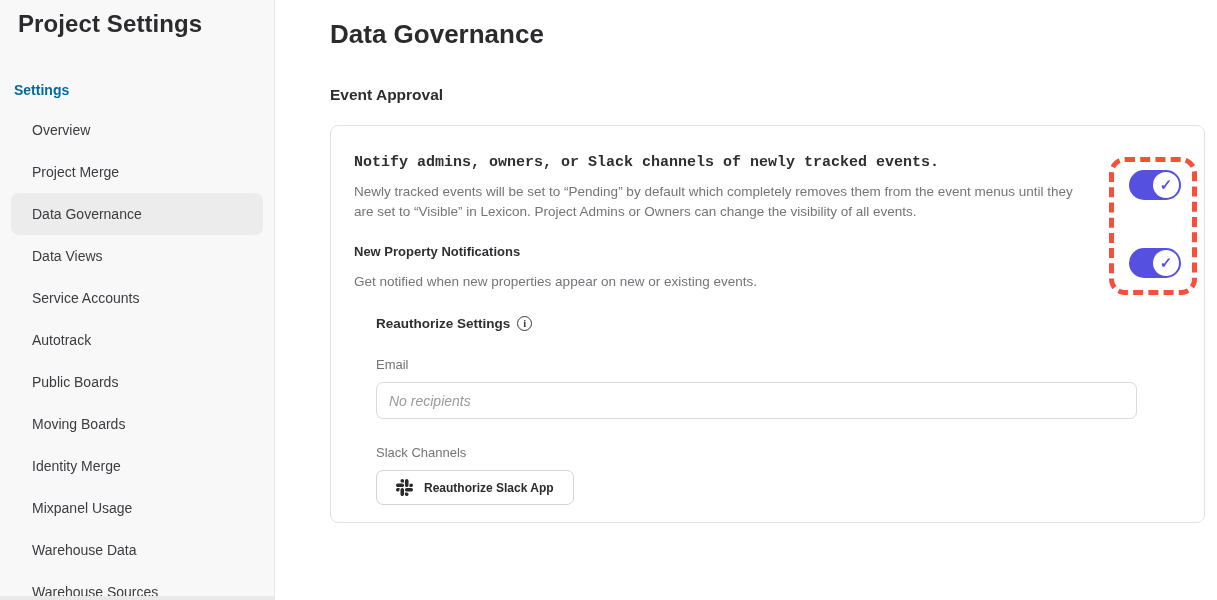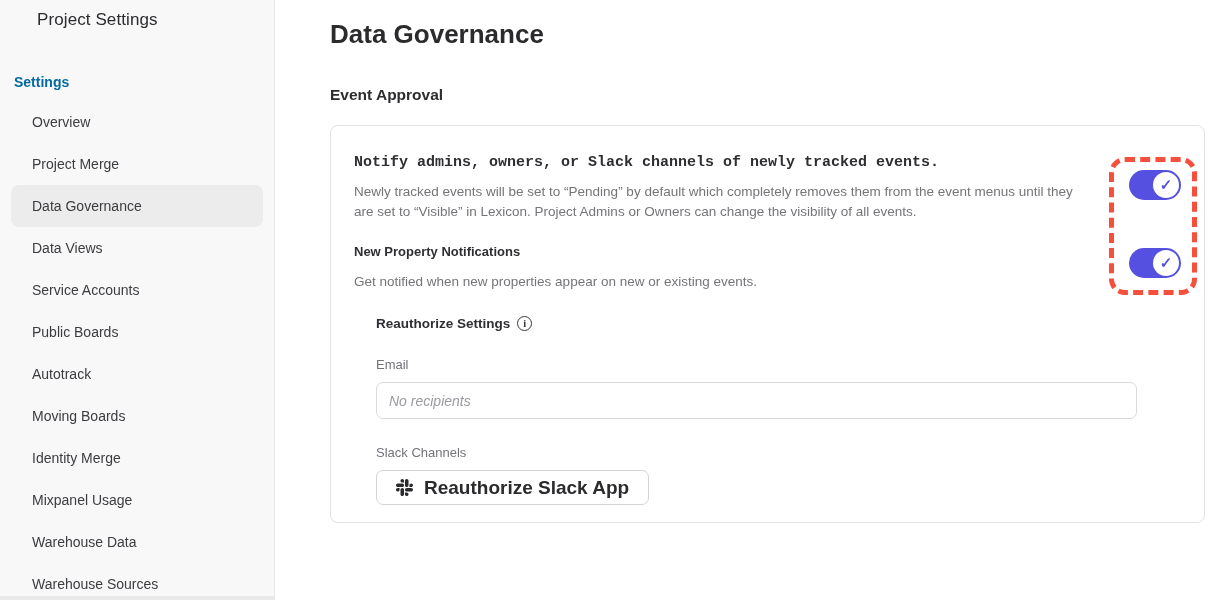--- a/index.html
+++ b/index.html
@@ -13,22 +13,22 @@
   .page { display: flex; width: 100%; height: 100%; }
 
   
   .sidebar {
     width: 275px; flex: 0 0 275px; height: 100%;
     background: #f8f8f9;
     border-right: 1px solid #e7e7e9;
     position: relative;
   }
   .sidebar-title {
-    margin: 10px 0 0 37px;
-    font-size: 17px; font-weight: normal; color: #2b2b2e;
+    margin: 10px 0 0 18px;
+    font-size: 24px; font-weight: bold; color: #2b2b2e;
     letter-spacing: 0.1px;
   }
   .section-label {
     margin: 44px 0 0 14px;
     font-size: 14px; font-weight: bold; color: #0369a1;
   }
   .nav { margin-top: 11px; }
   .nav-item {
     height: 42px; line-height: 42px;
     margin: 0 11px; padding-left: 21px;
@@ -110,21 +110,21 @@
     outline: none;
   }
   .email-input::placeholder { font-style: italic; color: #9a9aa0; }
   .slack-button {
     margin-top: 10px;
     display: inline-flex; align-items: center; gap: 11px;
     height: 35px; padding: 0 19px;
     background: #fff;
     border: 1px solid #d4d4d8; border-radius: 7px;
     font-family: "Liberation Sans", sans-serif;
-    font-size: 19px; font-weight: bold; color: #2b2b2e;
+    font-size: 12px; font-weight: bold; color: #2b2b2e;
     cursor: pointer;
   }
   .slack-glyph { width: 17px; height: 17px; color: #2b2b2e; }
 
   
   .toggle {
     position: absolute; right: 23px;
     width: 52px; height: 30px;
     background: var(--toggle-on, #5550e0);
     border-radius: 15px;
@@ -155,22 +155,22 @@
 
   <div class="sidebar">
     <div class="sidebar-title">Project Settings</div>
     <div class="section-label">Settings</div>
     <div class="nav">
         <div class="nav-item">Overview</div>
         <div class="nav-item">Project Merge</div>
         <div class="nav-item active" style="background: rgb(236, 236, 236);">Data Governance</div>
         <div class="nav-item">Data Views</div>
         <div class="nav-item">Service Accounts</div>
+        <div class="nav-item">Autotrack</div>
         <div class="nav-item">Public Boards</div>
-        <div class="nav-item">Autotrack</div>
         <div class="nav-item">Moving Boards</div>
         <div class="nav-item">Identity Merge</div>
         <div class="nav-item">Mixpanel Usage</div>
         <div class="nav-item">Warehouse Data</div>
         <div class="nav-item">Warehouse Sources</div>
       </div>
     <div class="sidebar-bottom-strip"></div>
   </div>
 
   <div class="main">

